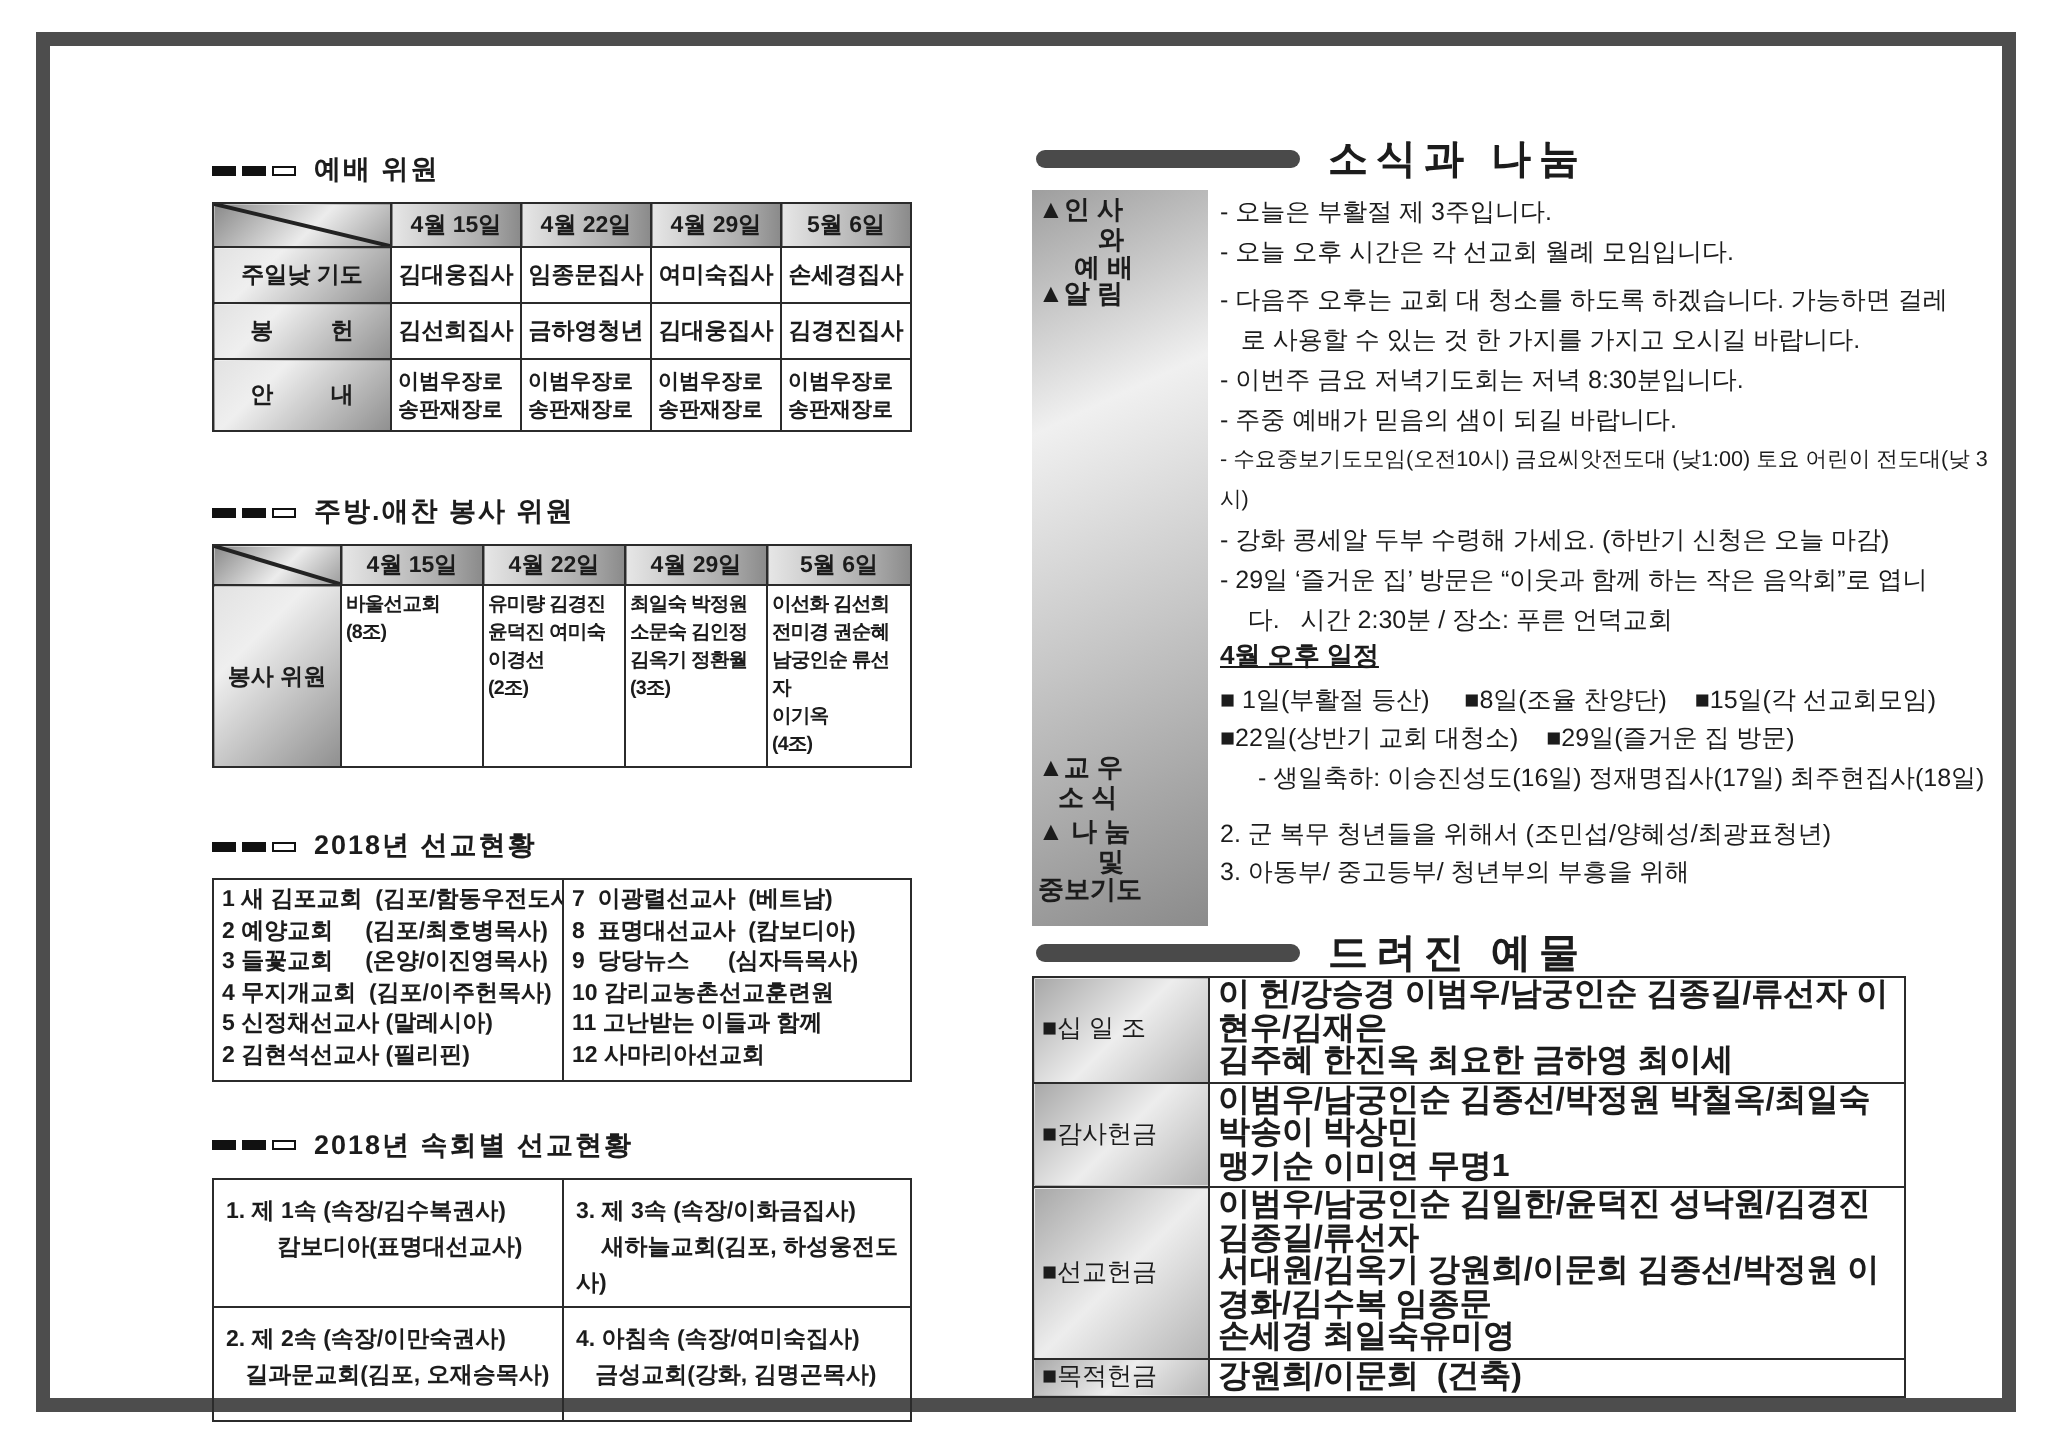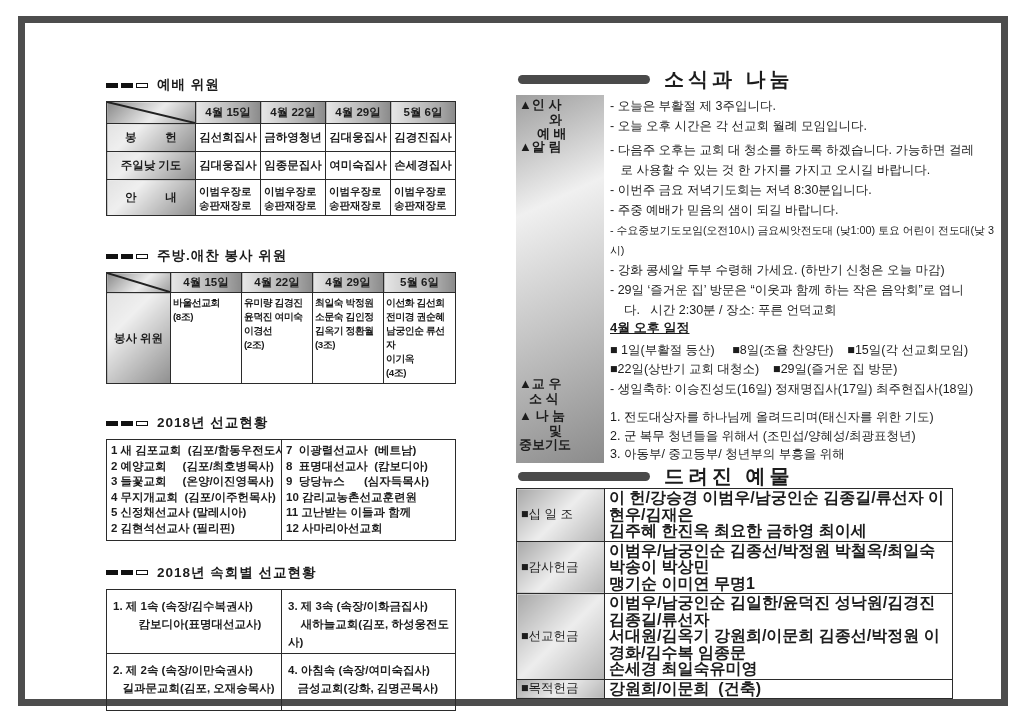--- a/index.html
+++ b/index.html
@@ -81,21 +81,21 @@
   .lbl .i3 { padding-left: 10px; }
   .lbl-greet  { top: 3px; }
   .lbl-alert  { top: 45px; }
   .lbl-friend { top: 282px; }
   .lbl-prayer { top: 314px; }
 
   .cblock { position: absolute; left: 94px; width: 384px; }
   .greet        { top: 1px; }
   .alert        { top: 45px; }
   .sched        { top: 224px; }
-  .friend       { top: 284px; }
+  .friend       { top: 284px; margin-left: 19px; }
   .prayer-items { top: 313px; }
   .item { font-size: 12.5px; line-height: 20px; white-space: pre-wrap; }
   .prayer-items .item { line-height: 18.5px; }
   .sm { font-size: 10.8px; }
   .sched-title { font-weight: bold; font-size: 13px; text-decoration: underline; margin-bottom: 4px; }
   .sched-line { font-size: 12.5px; line-height: 19px; white-space: pre-wrap; }
 
   .offer-header { position: absolute; left: 2px; top: 403px; display: flex; align-items: center; }
   .offer-table { position: absolute; left: 0; top: 428px; width: 436px; }
   .offer-table td { border: 1px solid #2b2b2b; }
@@ -137,32 +137,32 @@
         <svg viewBox="0 0 100 100" preserveAspectRatio="none">
               <line x1="0" y1="0" x2="100" y2="100" stroke="#222" stroke-width="2" vector-effect="non-scaling-stroke"></line>
             </svg>
       </td>
       <th class="date">4월 15일</th>
       <th class="date">4월 22일</th>
       <th class="date">4월 29일</th>
       <th class="date">5월 6일</th>
     </tr>
     <tr>
+      <td class="rowlabel">주일낮 기도</td>
+      <td class="dcell">김대웅집사</td>
+      <td class="dcell">임종문집사</td>
+      <td class="dcell">여미숙집사</td>
+      <td class="dcell">손세경집사</td>
+    </tr>
+    <tr>
       <td class="rowlabel">봉         헌</td>
       <td class="dcell">김선희집사</td>
       <td class="dcell">금하영청년</td>
       <td class="dcell">김대웅집사</td>
       <td class="dcell">김경진집사</td>
-    </tr>
-    <tr>
-      <td class="rowlabel">주일낮 기도</td>
-      <td class="dcell">김대웅집사</td>
-      <td class="dcell">임종문집사</td>
-      <td class="dcell">여미숙집사</td>
-      <td class="dcell">손세경집사</td>
     </tr>
     <tr>
       <td class="rowlabel">안         내</td>
       <td class="dcell2">이범우장로
 송판재장로</td>
       <td class="dcell2">이범우장로
 송판재장로</td>
       <td class="dcell2">이범우장로
 송판재장로</td>
       <td class="dcell2">이범우장로
@@ -333,21 +333,20 @@
       <div class="sched-title">4월 오후 일정</div>
       <div class="sched-line">■ 1일(부활절 등산)     ■8일(조율 찬양단)    ■15일(각 선교회모임)</div>
       <div class="sched-line">■22일(상반기 교회 대청소)    ■29일(즐거운 집 방문)</div>
     </div>
 
     <div class="cblock friend">
       <div class="item">- 생일축하: 이승진성도(16일) 정재명집사(17일) 최주현집사(18일)</div>
     </div>
 
     <div class="cblock prayer-items">
-      <div class="item">1. 전도대상자를 하나님께 올려드리며(태신자를 위한 기도)</div>
       <div class="item">2. 군 복무 청년들을 위해서 (조민섭/양혜성/최광표청년)</div>
       <div class="item">3. 아동부/ 중고등부/ 청년부의 부흥을 위해</div>
     </div>
   </div>
 
   <div class="offer-header">
     <span class="pill"></span>
     <span class="big-title">드려진 예물</span>
   </div>
 

